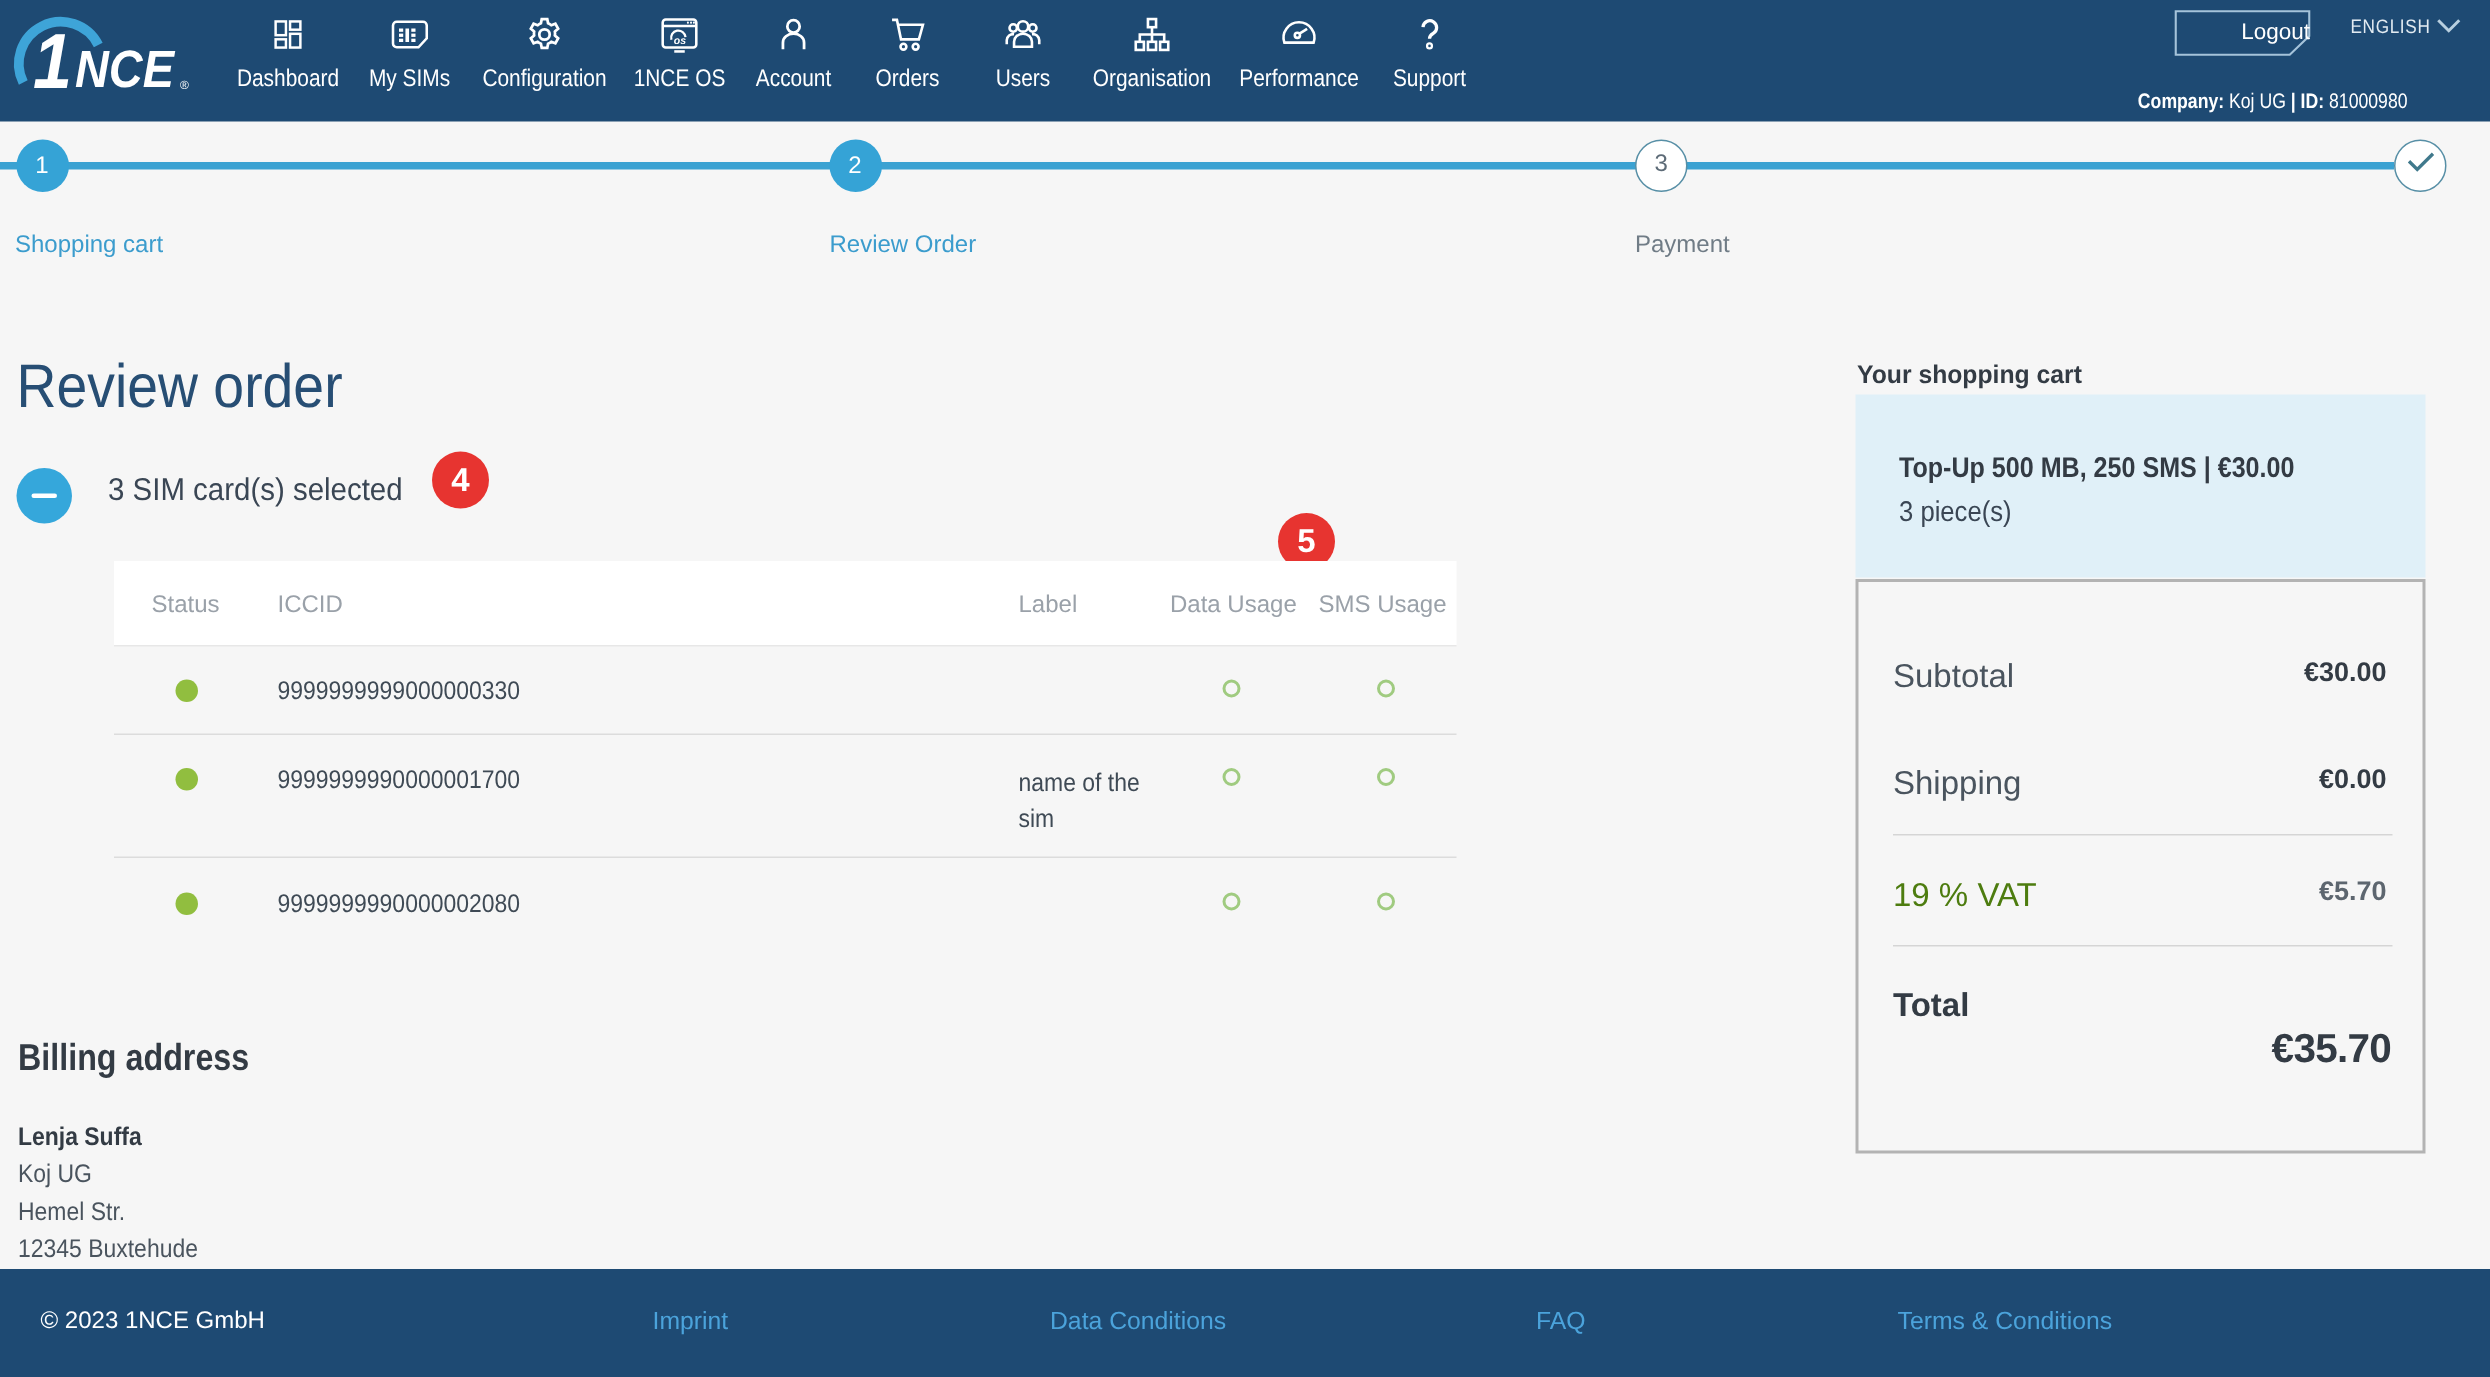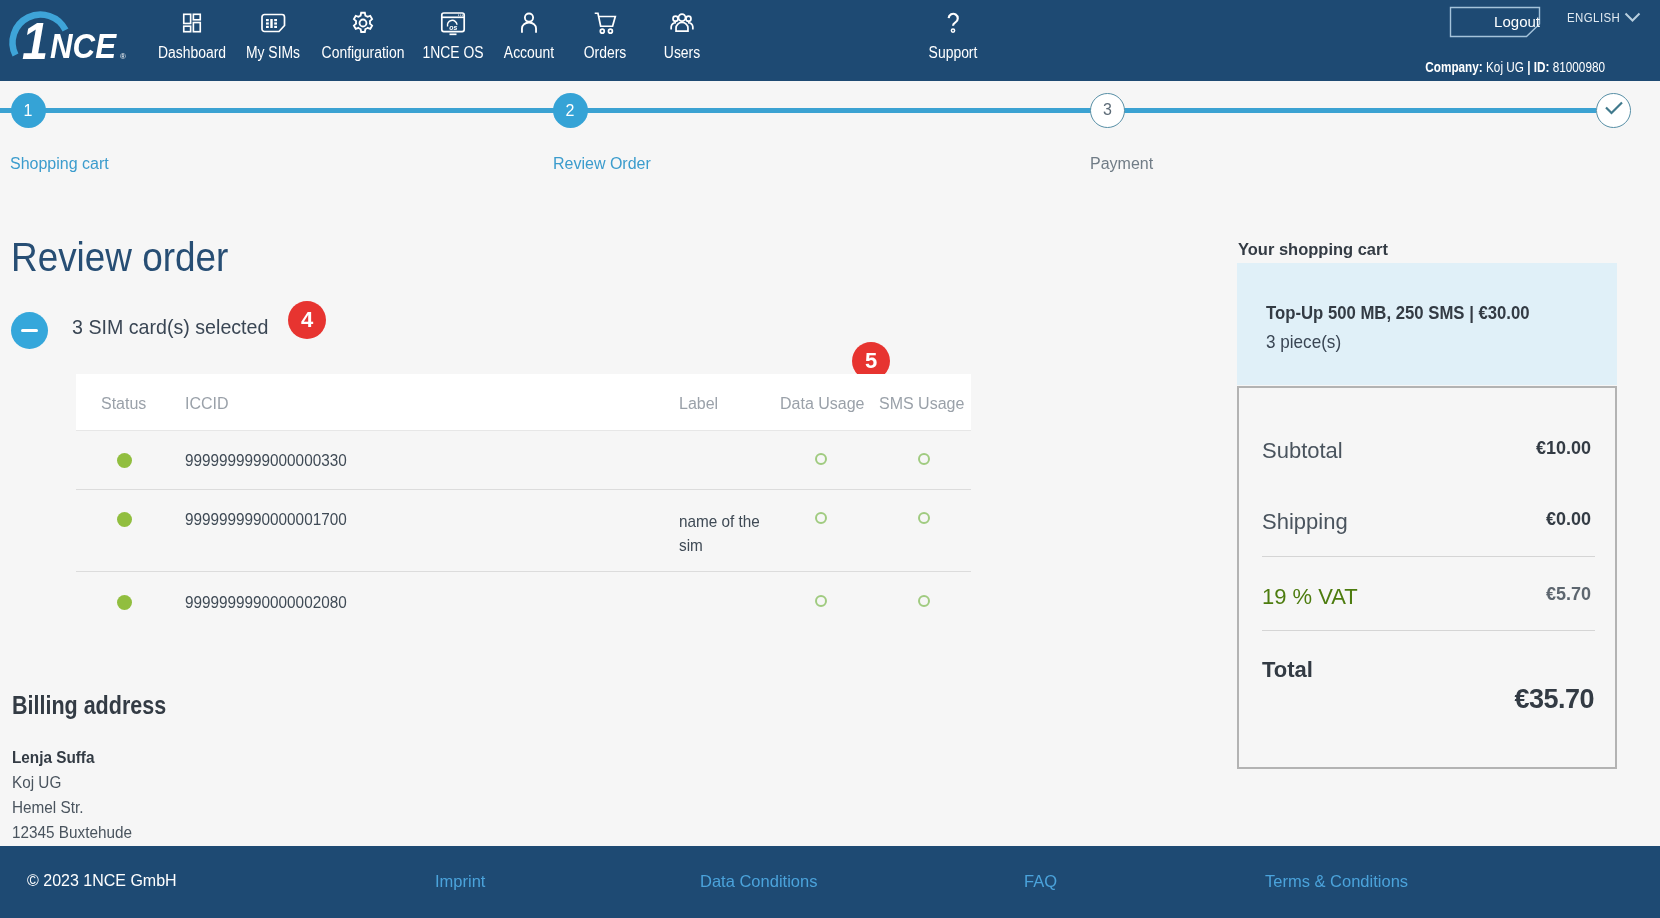--- a/index.html
+++ b/index.html
@@ -143,20 +143,39 @@
     <svg class="ic" viewBox="0 0 24 24" fill="none" stroke="#fff" stroke-width="1.6">
       <circle cx="6" cy="8" r="2.3"></circle>
       <circle cx="18" cy="8" r="2.3"></circle>
       <path d="M2 18 v-2.5 a4 4 0 0 1 4.5 -3.7"></path>
       <path d="M22 18 v-2.5 a4 4 0 0 0 -4.5 -3.7"></path>
       <circle cx="12" cy="7" r="3.2"></circle>
       <path d="M6.5 19.5 v-3 a5.5 5 0 0 1 11 0 v3 z"></path>
     </svg>
     <span class="lb">Users</span>
   </div>
+  <div class="navitem" style="left:728px;width:80px">
+    <svg class="ic" viewBox="0 0 24 24" fill="none" stroke="#fff" stroke-width="1.6">
+      <rect x="9.5" y="2.5" width="5" height="5"></rect>
+      <line x1="12" y1="7.5" x2="12" y2="16.5"></line>
+      <path d="M4.5 16.5 v-4.5 h15 v4.5"></path>
+      <rect x="2" y="16.5" width="5" height="5"></rect>
+      <rect x="9.5" y="16.5" width="5" height="5"></rect>
+      <rect x="17" y="16.5" width="5" height="5"></rect>
+    </svg>
+    <span class="lb">Organisation</span>
+  </div>
+  <div class="navitem" style="left:825px;width:82px">
+    <svg class="ic" viewBox="0 0 24 24" fill="none" stroke="#fff" stroke-width="1.6">
+      <path d="M3 19 a9.5 9.5 0 1 1 18 0 z" transform="translate(0,-2)"></path>
+      <circle cx="11" cy="12.5" r="1.6"></circle>
+      <line x1="12.3" y1="11.5" x2="17" y2="8.5"></line>
+    </svg>
+    <span class="lb">Performance</span>
+  </div>
   <div class="navitem" style="left:927px;width:52px">
     <svg class="ic" viewBox="0 0 24 24" fill="none" stroke="#fff" stroke-width="2">
       <path d="M8 7.5 a4.2 4.2 0 1 1 6.2 3.9 c-1.6 0.9 -2.2 1.7 -2.2 3.2"></path>
       <circle cx="12" cy="19" r="1.5" stroke-width="1.4"></circle>
     </svg>
     <span class="lb">Support</span>
   </div>
 
   <div id="logout">
     <svg width="100" height="34" viewBox="0 0 100 34" style="position:absolute;left:-2px;top:-2px">
@@ -226,21 +245,21 @@
 <div class="addr" style="top:798px">Hemel Str.</div>
 <div class="addr" style="top:823px">12345 Buxtehude</div>
 
 <div id="carth">Your shopping cart</div>
 <div id="bluebox">
   <div class="t1">Top-Up 500 MB, 250 SMS | €30.00</div>
   <div class="t2">3 piece(s)</div>
 </div>
 <div id="graybox">
   <div class="srow-l" style="top:50px">Subtotal</div>
-  <div class="srow-r" style="top:50px">€10.00</div>
+  <div class="srow-r" style="top:50px">€30.00</div>
   <div class="srow-l" style="top:121px">Shipping</div>
   <div class="srow-r" style="top:121px">€0.00</div>
   <div class="sdiv" style="top:168px"></div>
   <div class="srow-l" style="top:196px;color:#4d7c0f">19 % VAT</div>
   <div class="srow-r" style="top:196px;color:#5d666f">€5.70</div>
   <div class="sdiv" style="top:242px"></div>
   <div class="srow-l" style="top:269px;font-weight:bold;color:#333b44">Total</div>
   <div class="srow-r" style="top:296px;right:21px;font-size:27px;letter-spacing:-0.5px">€35.70</div>
 </div>
 

